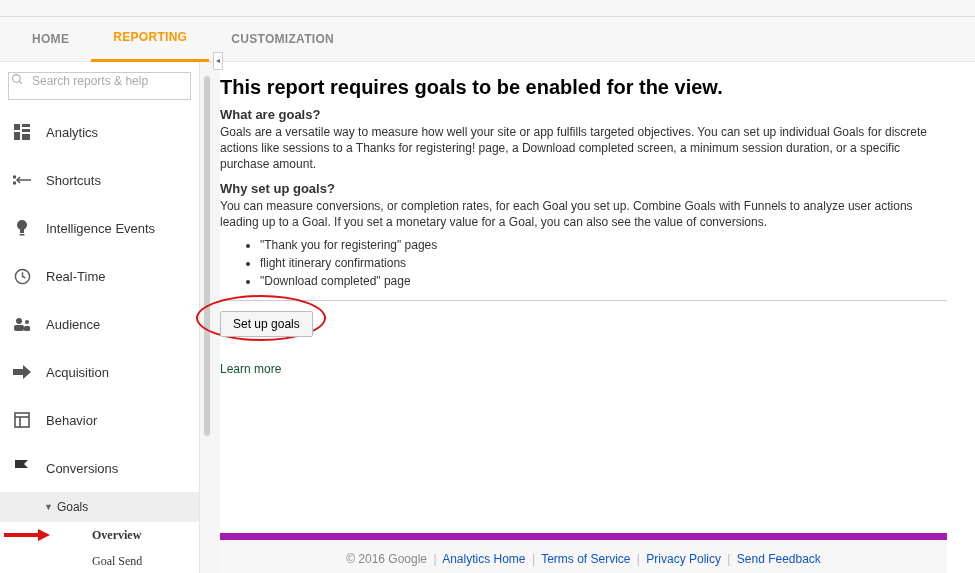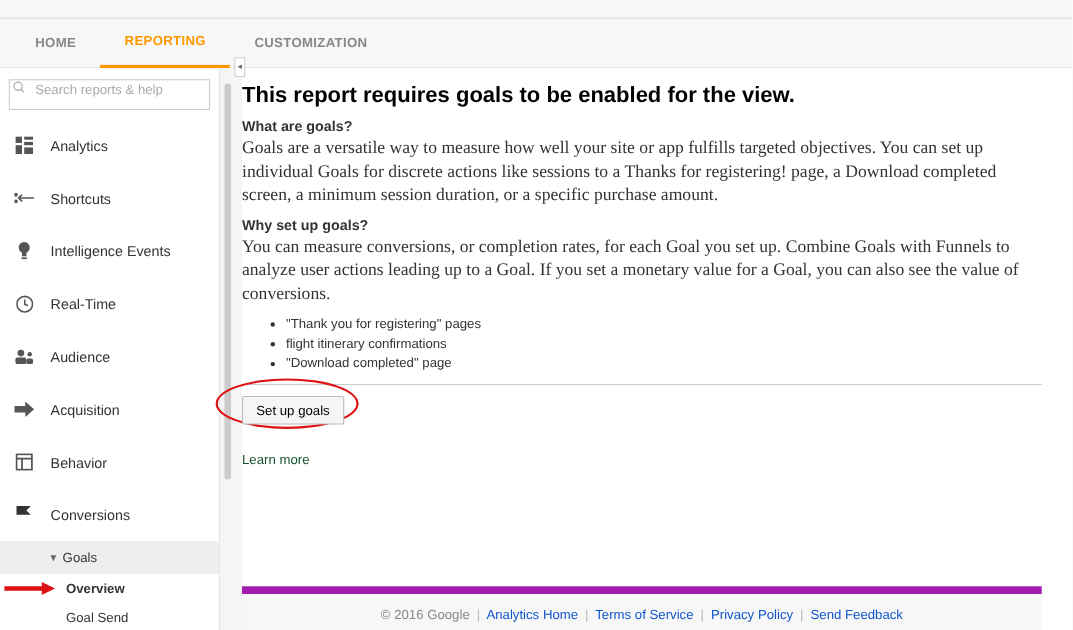--- a/index.html
+++ b/index.html
@@ -122,24 +122,25 @@
   }
   .sub-item .caret {
     font-size: 9px;
     margin-right: 4px;
     color: #666;
   }
   .sub-sub-item {
     display: flex;
     align-items: center;
     height: 26px;
-    padding-left: 60px;
-    font-size: 12px;
-    color: #333;
-    cursor: pointer;
+    padding-left: 92px;
+    font-size: 12px;
+    color: #333;
+    cursor: pointer;
+    font-family: Liberation Serif, serif;
   }
   .sub-sub-item.active { font-weight: bold; }
   .arrow-annot {
     position: absolute;
     left: 2px;
     width: 48px;
     height: 16px;
     pointer-events: none;
   }
   .content-wrap {
@@ -177,24 +178,23 @@
     margin: 0 0 6px 0;
     color: #000;
   }
   h3.sec {
     font-size: 13px;
     margin: 8px 0 2px 0;
     font-weight: bold;
   }
   p.body {
     margin: 0 0 6px 0;
-    font-size: 16px;
+    font-size: 12px;
     line-height: 1.35;
     color: #333;
-    font-family: Liberation Serif, serif;
   }
   ul.examples {
     margin: 4px 0 10px 0;
     padding-left: 40px;
     font-size: 12px;
     line-height: 1.5;
   }
   hr.sep {
     border: none;
     border-top: 1px solid #ccc;

